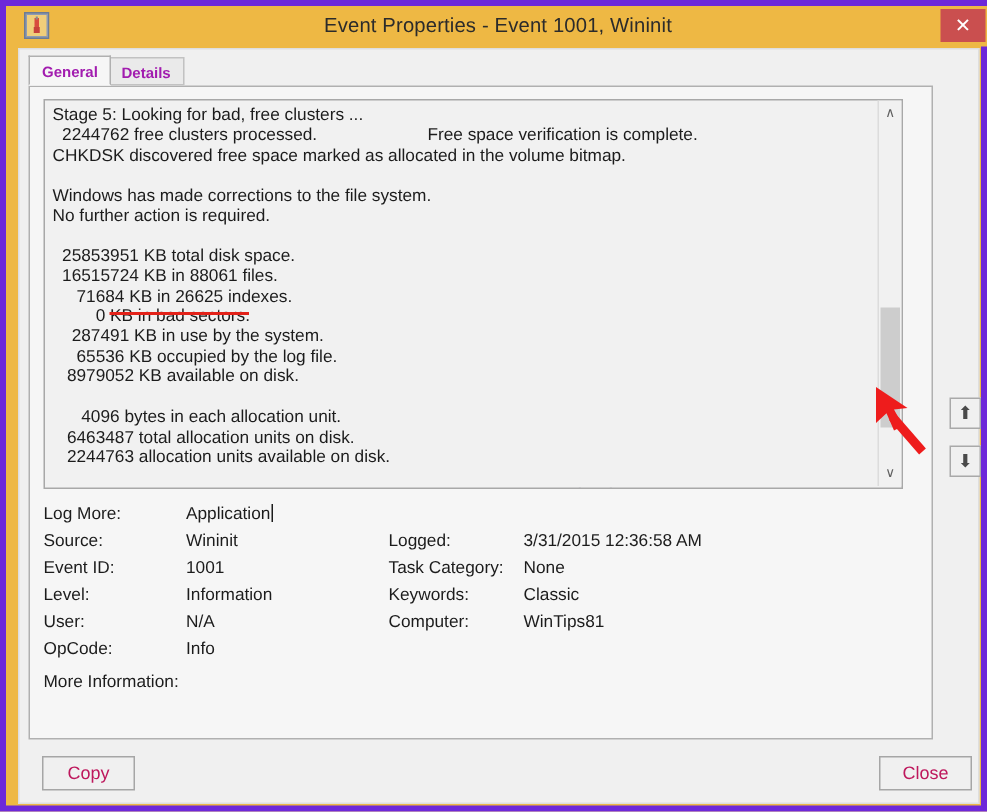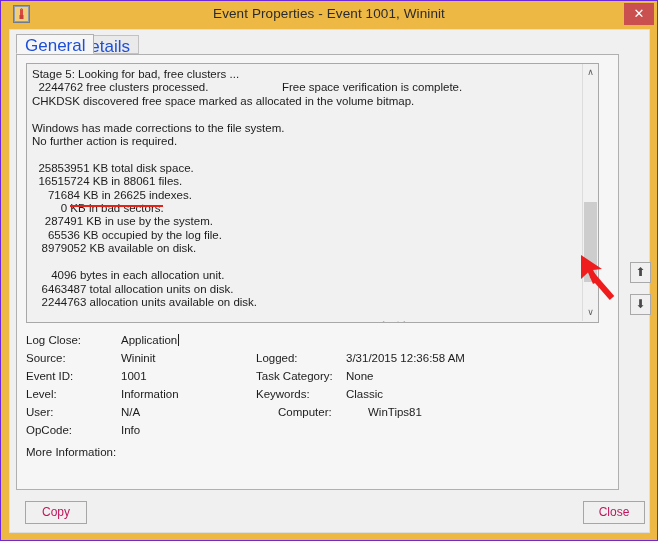--- a/index.html
+++ b/index.html
@@ -17,21 +17,21 @@
 
   
   #window {
     position: absolute;
     left: 0;
     top: 0;
     width: 658px;
     height: 541px;
     background: #eeb844;
     box-sizing: border-box;
-    border: 1px solid #6d28d9;
+    border: 4px solid #6d28d9;
   }
 
   
   #titlebar {
     position: absolute;
     left: 0;
     top: 0;
     width: 656px;
     height: 27px;
     background: #eeb844;
@@ -85,25 +85,26 @@
     left: 6px;
     top: 4px;
     width: 620px;
     height: 21px;
   }
   .tab {
     position: absolute;
     top: 0;
     height: 20px;
     box-sizing: border-box;
-    font-size: 17px;
-    color: #1d4ed8;
+    font-size: 10px;
+    color: #a21caf;
     padding: 2px 8px 0 8px;
     line-height: 17px;
     cursor: default;
+    font-weight: bold;
   }
   .tab.active {
     background: #f6f6f6;
     border: 1px solid #b0b0b0;
     border-bottom: 1px solid #f6f6f6;
     z-index: 3;
   }
   .tab.inactive {
     background: #eaeaea;
     border: 1px solid #c2c2c2;
@@ -356,21 +357,21 @@
         <div id="scrollbar">
           <div id="sb-up" class="sb-arrow">∧</div>
           <div id="sb-thumb"></div>
           <div id="sb-down" class="sb-arrow">∨</div>
         </div>
       </div>
 
       <div id="fields">
 
         <div class="frow col-left" style="top:0px;">
-          <span class="flabel">Log Close:</span>
+          <span class="flabel">Log More:</span>
           <span class="fvalue"><span>Application</span><span id="caret"></span></span>
         </div>
 
         <div class="frow col-left" style="top:18px;">
           <span class="flabel">Source:</span>
           <span class="fvalue">Wininit</span>
         </div>
 
         <div class="frow col-left" style="top:36px;">
           <span class="flabel">Event ID:</span>
@@ -404,21 +405,21 @@
         <div class="frow col-right" style="top:36px;">
           <span class="flabel">Task Category:</span>
           <span class="fvalue">None</span>
         </div>
 
         <div class="frow col-right" style="top:54px;">
           <span class="flabel">Keywords:</span>
           <span class="fvalue">Classic</span>
         </div>
 
-        <div class="frow col-right" style="top:72px;margin-left:22px;">
+        <div class="frow col-right" style="top:72px;">
           <span class="flabel">Computer:</span>
           <span class="fvalue">WinTips81</span>
         </div>
 
       </div>
     </div>
 
     <div id="copy-button" class="dlg-button">Copy</div>
     <div id="close-btm-button" class="dlg-button">Close</div>
 

